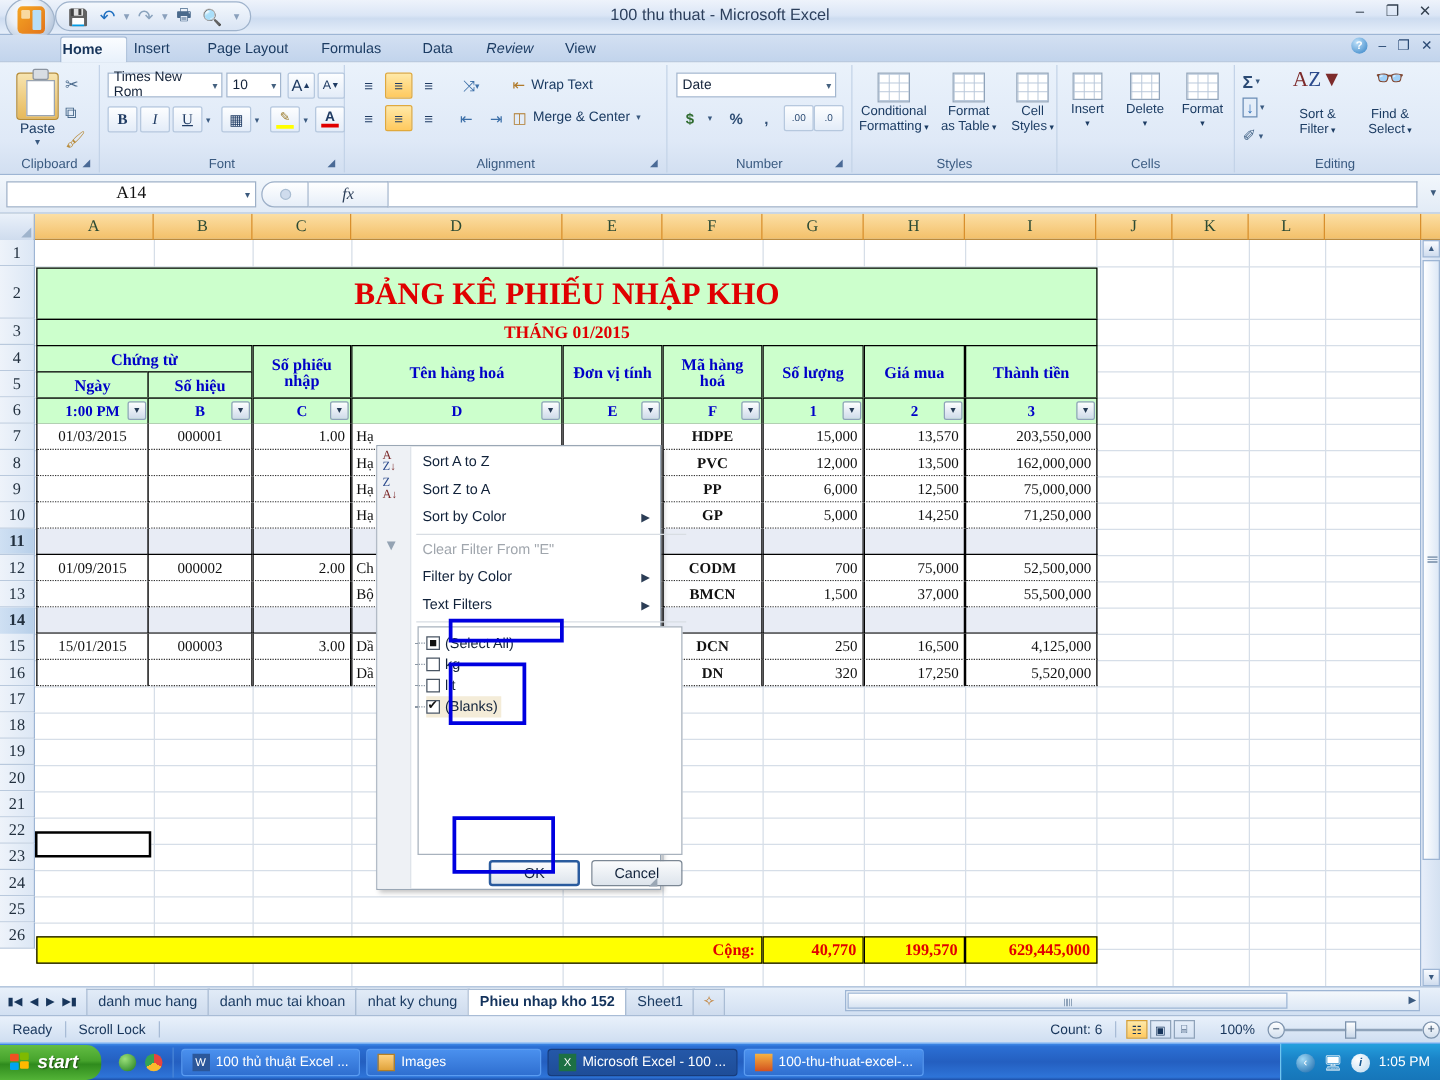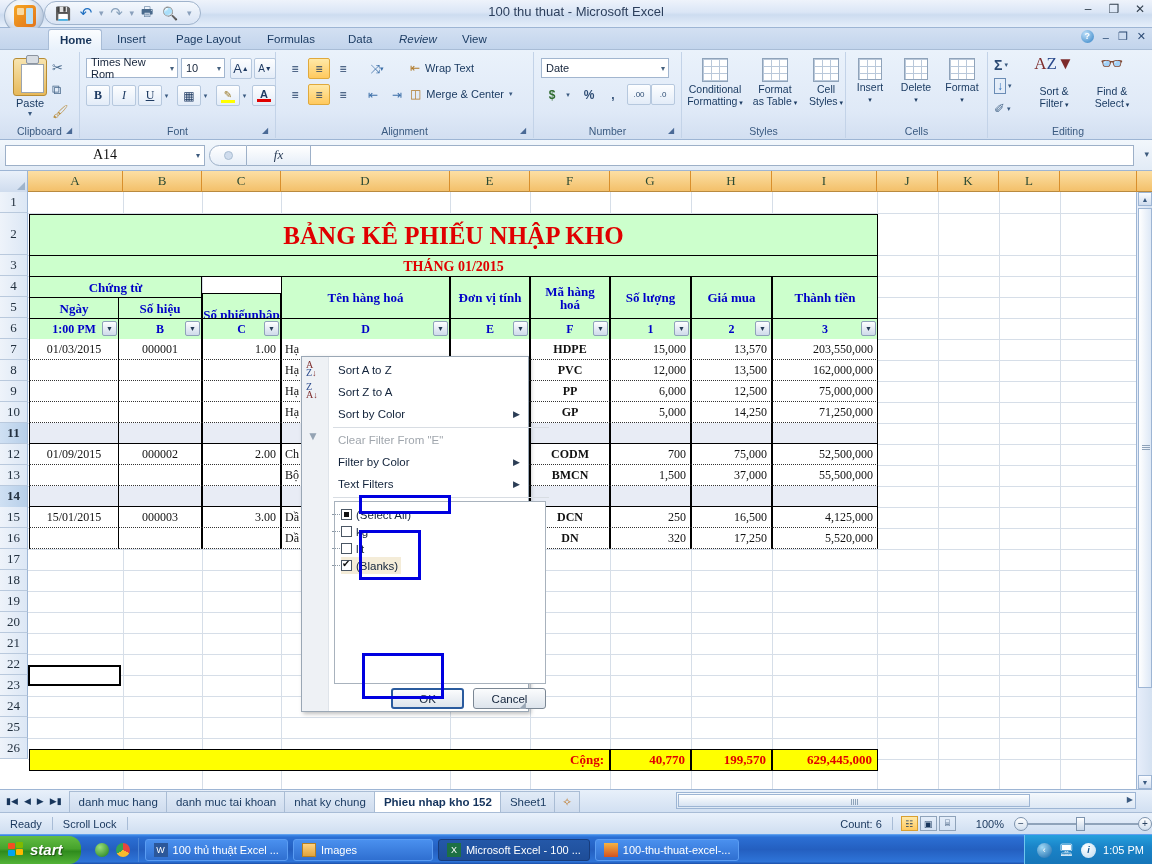--- a/index.html
+++ b/index.html
@@ -44,21 +44,21 @@
   .win-btns { position:absolute; right:4px; top:2px; display:flex; gap:10px; align-items:center; }
   .win-btns span { font-size:12px; color:#33404f; width:16px; text-align:center; }
 
   
   .tabbar {
     position:absolute; left:0; top:28px; width:1152px; height:22px;
     background:linear-gradient(to bottom,#d3e0f2,#c2d4ec);
     border-bottom:1px solid #a8bcd6;
   }
   .tab {
-    position:absolute; top:1px; height:21px; line-height:21px; padding:0 11px;
+    position:absolute; top:1px; height:21px; line-height:21px; padding:0 1px;
     font-size:11.5px; color:#1c3c63; cursor:default;
   }
   .tab.active {
     background:linear-gradient(to bottom,#fbfdff,#e8f1fb);
     border:1px solid #a8bcd6; border-bottom:none; border-radius:3px 3px 0 0;
     color:#17355b; font-weight:bold;
   }
   .tabbar .right-icons{ position:absolute; right:6px; top:2px; display:flex; gap:9px; align-items:center;}
   .tabbar .right-icons span{ font-size:11px; color:#2b4a74; }
   .helpdot{ width:13px;height:13px;border-radius:50%;background:radial-gradient(circle at 35% 30%,#bfe1fa,#2f7fc4);
@@ -616,21 +616,21 @@
         <div class="hline" style="top: 588px; width: 1108px;"></div>
       </div>
 
     <div class="tc title" style="left:29px;top:43px;width:849px;height:42px;">BẢNG KÊ PHIẾU NHẬP KHO</div>
 
     <div class="tc sub" style="left:29px;top:84px;width:849px;height:22px;">THÁNG 01/2015</div>
 
     <div class="tc" style="left:29px;top:105px;width:173px;height:22px;font-size:13px;">Chứng từ</div>
     <div class="tc" style="left:29px;top:126px;width:90px;height:22px;font-size:13px;">Ngày</div>
     <div class="tc" style="left:118px;top:126px;width:84px;height:22px;font-size:13px;">Số hiệu</div>
-    <div class="tc" style="left:202px;top:122px;width:79px;height:43px;font-size:13px;flex-direction:row;">
+    <div class="tc" style="left:202px;top:105px;width:79px;height:43px;font-size:13px;flex-direction:column;">
       <span>Số phiếu</span>
       <span>nhập</span>
     </div>
     <div class="tc" style="left:281px;top:105px;width:169px;height:43px;font-size:13px;">Tên hàng hoá</div>
     <div class="tc" style="left:450px;top:105px;width:80px;height:43px;font-size:13px;">Đơn vị tính</div>
     <div class="tc" style="left:530px;top:105px;width:80px;height:43px;font-size:13px;flex-direction:column;">
       <span>Mã hàng</span>
       <span>hoá</span>
     </div>
     <div class="tc" style="left:610px;top:105px;width:81px;height:43px;font-size:13px;">Số lượng</div>

